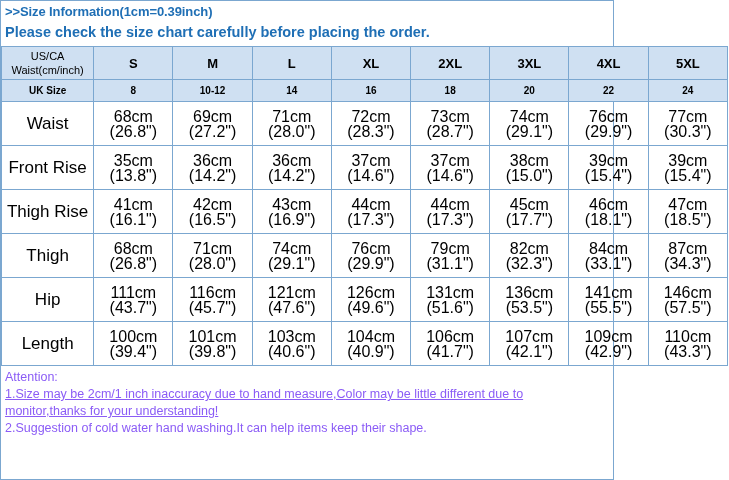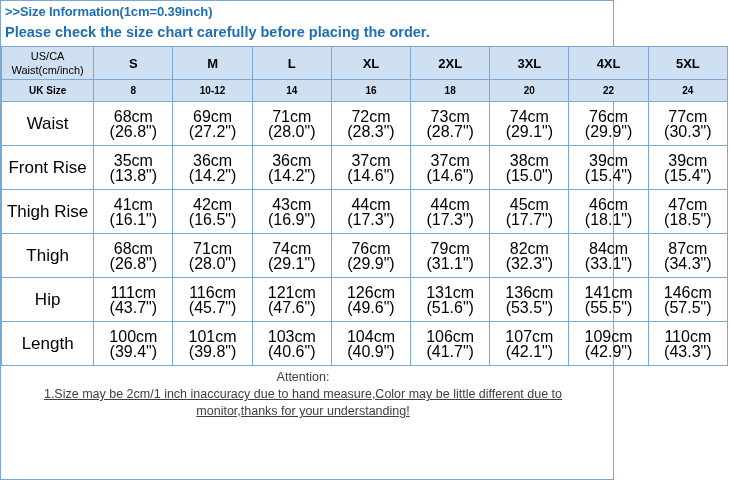--- a/index.html
+++ b/index.html
@@ -78,22 +78,21 @@
   tr.row-data td.label-cell {
     font-weight: normal;
     font-size: 17px;
   }
   .cm { display: block; }
   .inch { display: block; }
   .attention {
     padding: 3px 12px 0 4px;
     font-size: 12.5px;
     line-height: 17px;
-    color: #404040;
-    text-align: center;
+    color: #8b5cf6;
   }
   .attention div { white-space: nowrap; }
   .attention div.wrap { white-space: normal; text-decoration: underline; }
 </style>
 </head>
 <body>
 
 <div class="page">
 
   <div class="hdr-line1">&gt;&gt;Size Information(1cm=0.39inch)</div>
@@ -354,15 +353,16 @@
             <span class="cm">110cm</span>
             <span class="inch">(43.3")</span>
           </td>
       </tr>
     </tbody>
   </table>
 
   <div class="attention">
     <div>Attention:</div>
     <div class="wrap">1.Size may be 2cm/1 inch inaccuracy due to hand measure,Color may  be little different due to monitor,thanks for your understanding!</div>
+    <div>2.Suggestion of cold water hand washing.It can help items keep their shape.</div>
   </div>
 
 </div>
 
 </body></html>

